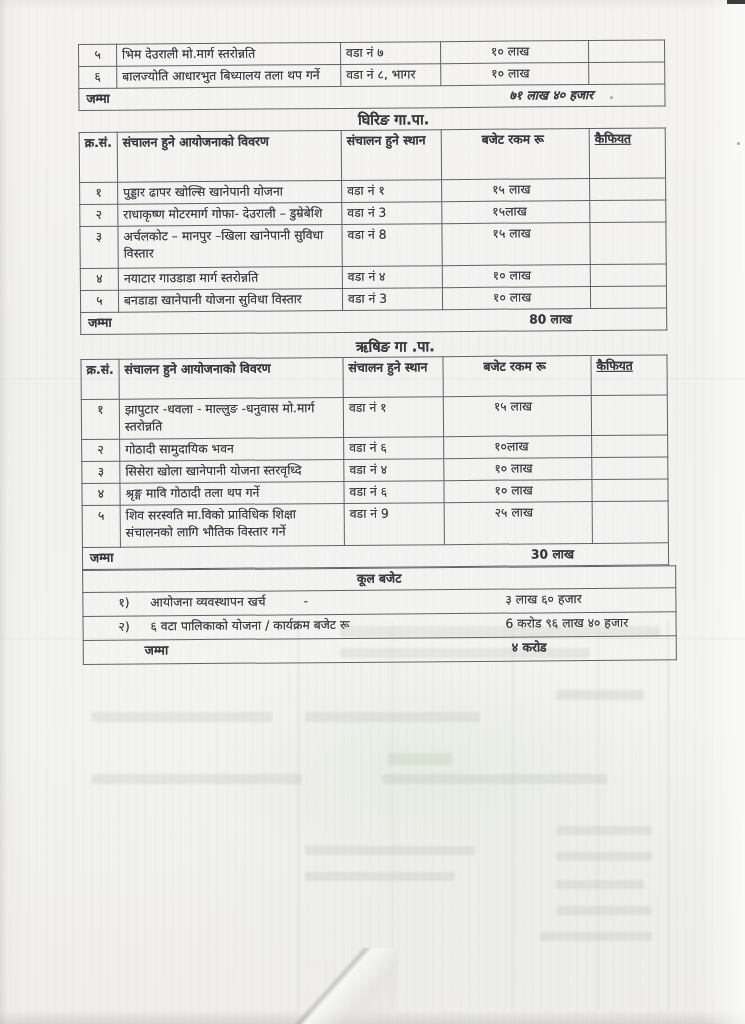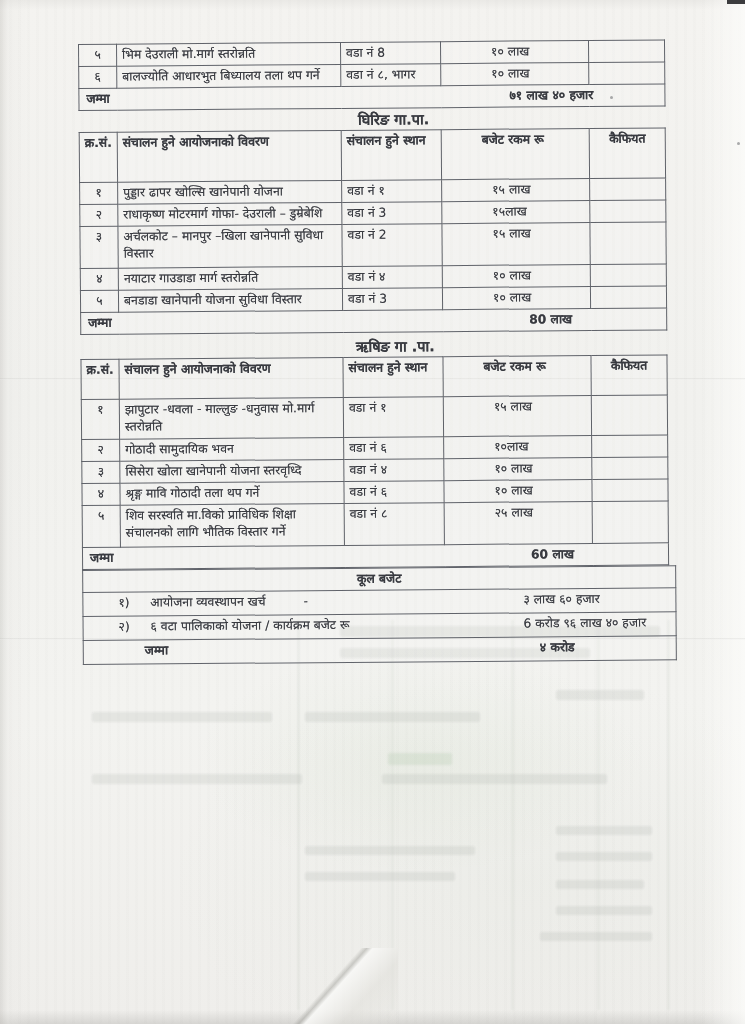--- a/index.html
+++ b/index.html
@@ -38,42 +38,42 @@
     font-size:12.3px;
     line-height:1.38;
     overflow:hidden;
     text-shadow:0 0 .6px rgba(55,57,64,.55);
   }
   th{font-weight:700;text-align:left;}
   col.c1{width:38px;} col.c2{width:224px;} col.c3{width:100px;} col.c4{width:148px;} col.c5{width:76px;}
   .sn{text-align:center;padding-left:2px;padding-right:2px;}
   td.bud{padding-left:50px;white-space:nowrap;}
   th.bud{text-align:center;padding-left:0;}
-  th.rem{text-align:center;}
+  th.rem{text-decoration:underline;}
   tr.rh21{height:21px;} tr.rh40{height:40px;} tr.rh42{height:42px;} tr.rh50{height:50px;}
   .total-cell{position:relative;font-weight:700;padding-left:7px;}
   .t-value{position:absolute;left:448px;top:2px;font-weight:700;white-space:nowrap;}
-  .t-value.wide{left:430px;}
+  .t-value.wide{left:430px;font-style:italic;}
   .sec-heading{
     width:586px;text-align:center;padding-left:44px;box-sizing:border-box;
     font-size:14.5px;font-weight:700;
     margin:2px 0 1px 0;line-height:1.25;
     text-shadow:0 0 .6px rgba(40,42,48,.6);
   }
   .summary{width:594px;margin-top:0;}
   .summary td{position:relative;}
   .s-title{text-align:center;font-weight:700;height:17px;}
   .s-sn{display:inline-block;margin-left:30px;width:22px;}
   .s-label{margin-left:6px;}
   .s-dash{margin-left:34px;}
-  .s-value{position:absolute;left:440px;top:2px;white-space:nowrap;}
+  .s-value{position:absolute;left:422px;top:2px;white-space:nowrap;}
   .s-item{height:19px;}
   .s-total{font-weight:700;height:19px;}
   .s-total .s-tlabel{margin-left:56px;}
-  .s-total .s-value{font-weight:700;left:428px;margin-left:28px;}
+  .s-total .s-value{font-weight:700;left:428px;}
   
   .ghost{position:absolute;left:0;top:0;width:745px;height:1024px;z-index:1;filter:blur(1.1px);}
   .ghost .bar{position:absolute;background:rgba(148,158,148,.16);border-radius:2px;}
   .ghost .vline{position:absolute;width:1px;background:rgba(150,158,152,.22);}
   .ghost .gbar{position:absolute;background:rgba(130,170,120,.14);border-radius:2px;}
   .crease{position:absolute;left:0;width:745px;height:2px;background:linear-gradient(180deg,rgba(130,130,126,.14),rgba(255,255,255,.25));z-index:2;}
   .corner-mark{position:absolute;left:727px;top:0;width:18px;height:4px;background:#3c3c3e;z-index:4;}
   .speck{position:absolute;width:3px;height:3px;border-radius:50%;background:rgba(90,92,96,.5);z-index:4;}
   .curl{position:absolute;left:268px;top:948px;width:130px;height:80px;z-index:2;
         background:linear-gradient(132deg, rgba(0,0,0,0) 46%, rgba(140,140,134,.38) 49%, rgba(248,248,246,.9) 52%, rgba(225,224,219,.55) 70%, rgba(0,0,0,0) 100%);}
@@ -120,21 +120,21 @@
           <col class="c1">
           <col class="c2">
           <col class="c3">
           <col class="c4">
           <col class="c5">
         </colgroup>
       <tbody>
           <tr class="rh21">
         <td class="sn">५</td>
         <td>भिम देउराली मो.मार्ग स्तरोन्नति</td>
-        <td>वडा नं 8</td>
+        <td>वडा नं ७</td>
         <td class="bud">१० लाख</td>
         <td></td>
       </tr>
       <tr class="rh21">
         <td class="sn">६</td>
         <td>बालज्योति आधारभुत बिध्यालय तला थप गर्ने</td>
         <td>वडा नं ८, भागर</td>
         <td class="bud">१० लाख</td>
         <td></td>
       </tr>
@@ -175,21 +175,21 @@
       <tr class="rh21">
         <td class="sn">२</td>
         <td>राधाकृष्ण मोटरमार्ग गोफा- देउराली – डुम्रेबेशि</td>
         <td>वडा नं 3</td>
         <td class="bud">१५लाख</td>
         <td></td>
       </tr>
       <tr class="rh42">
         <td class="sn">३</td>
         <td>अर्चलकोट – मानपुर –खिला खानेपानी सुविधा विस्तार</td>
-        <td>वडा नं 2</td>
+        <td>वडा नं 8</td>
         <td class="bud">१५ लाख</td>
         <td></td>
       </tr>
       <tr class="rh21">
         <td class="sn">४</td>
         <td>नयाटार गाउडाडा मार्ग स्तरोन्नति</td>
         <td>वडा नं ४</td>
         <td class="bud">१० लाख</td>
         <td></td>
       </tr>
@@ -251,28 +251,28 @@
       <tr class="rh21">
         <td class="sn">४</td>
         <td>श्रृङ्ग मावि गोठादी तला थप गर्ने</td>
         <td>वडा नं ६</td>
         <td class="bud">१० लाख</td>
         <td></td>
       </tr>
       <tr class="rh42">
         <td class="sn">५</td>
         <td>शिव सरस्वति मा.विको प्राविधिक शिक्षा संचालनको लागि भौतिक विस्तार गर्ने</td>
-        <td>वडा नं ८</td>
+        <td>वडा नं 9</td>
         <td class="bud">२५ लाख</td>
         <td></td>
       </tr>
       <tr class="rh21">
         <td colspan="5" class="total-cell">
           <span>जम्मा</span>
-          <span class="t-value">60 लाख</span>
+          <span class="t-value">30 लाख</span>
         </td>
       </tr>
     </tbody>
       </table>
 
     <table class="summary">
       <tbody>
           <tr>
         <td class="s-title">कूल बजेट</td>
       </tr>

